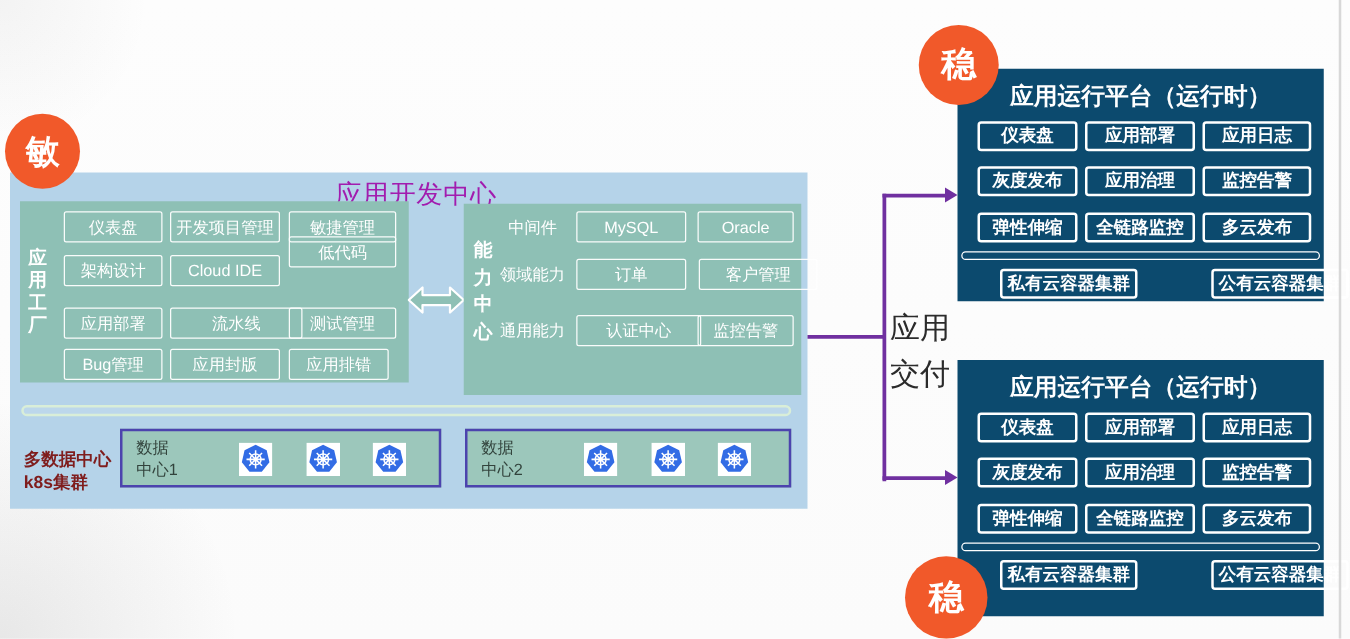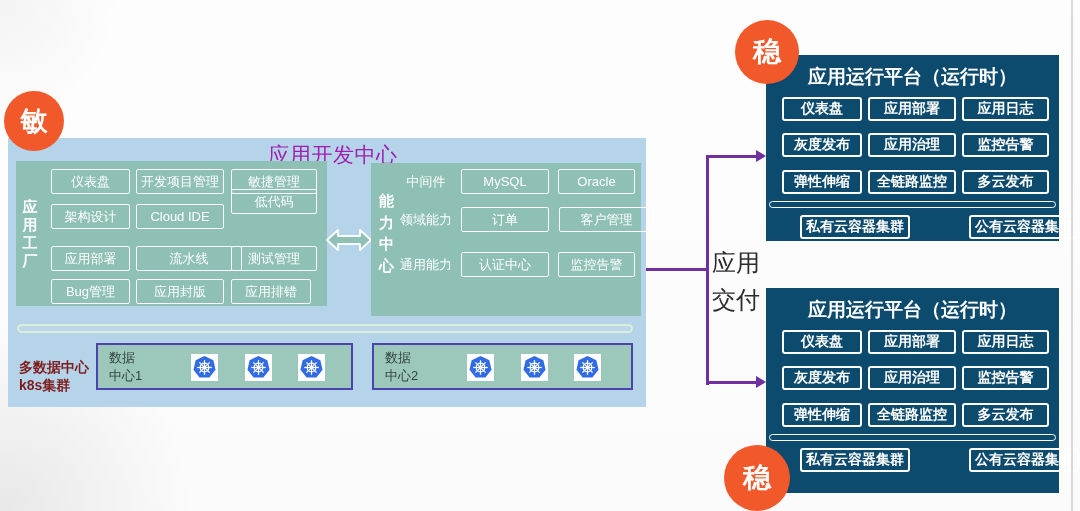--- a/index.html
+++ b/index.html
@@ -173,21 +173,21 @@
 
   <div class="abs teal-box capability-box">
     <div class="abs v-label">能力中心</div>
     <div class="abs cap-row-label" style="left:20px;top:6px;width:70px">中间件</div>
     <div class="abs chip" style="left:90px;top:6px;width:88px">MySQL</div>
     <div class="abs chip" style="left:187px;top:6px;width:77px">Oracle</div>
     <div class="abs cap-row-label" style="left:20px;top:44px;width:70px">领域能力</div>
     <div class="abs chip" style="left:90px;top:44px;width:88px">订单</div>
     <div class="abs chip" style="left:188px;top:44px;width:95px">客户管理</div>
     <div class="abs cap-row-label" style="left:20px;top:89px;width:70px">通用能力</div>
-    <div class="abs chip" style="left:90px;top:89px;width:88px">认证中心</div>
+    <div class="abs chip" style="left:90px;top:89px;width:100px">认证中心</div>
     <div class="abs chip" style="left:187px;top:89px;width:77px">监控告警</div>
   </div>
 
   <div class="abs divider-pill"></div>
 
   <div class="abs multidc-label">
     <div>多数据中心</div>
     <div>k8s集群</div>
   </div>
 

